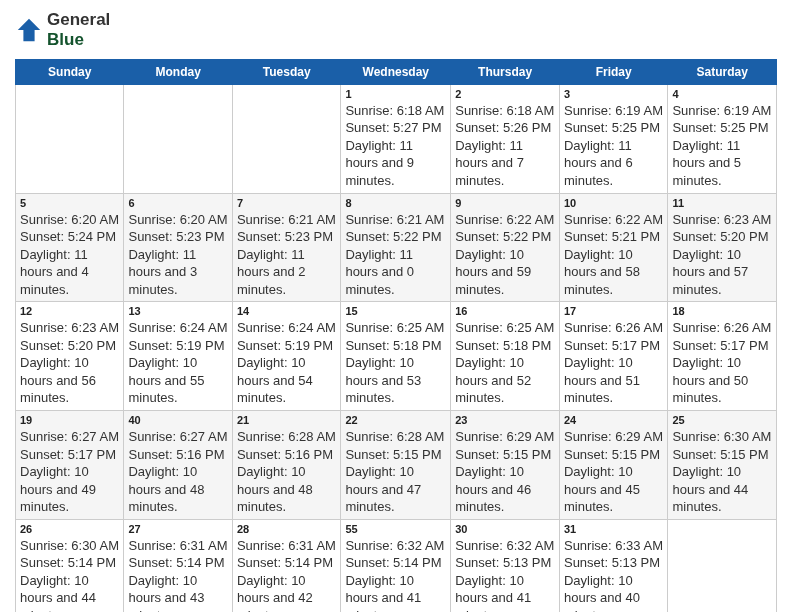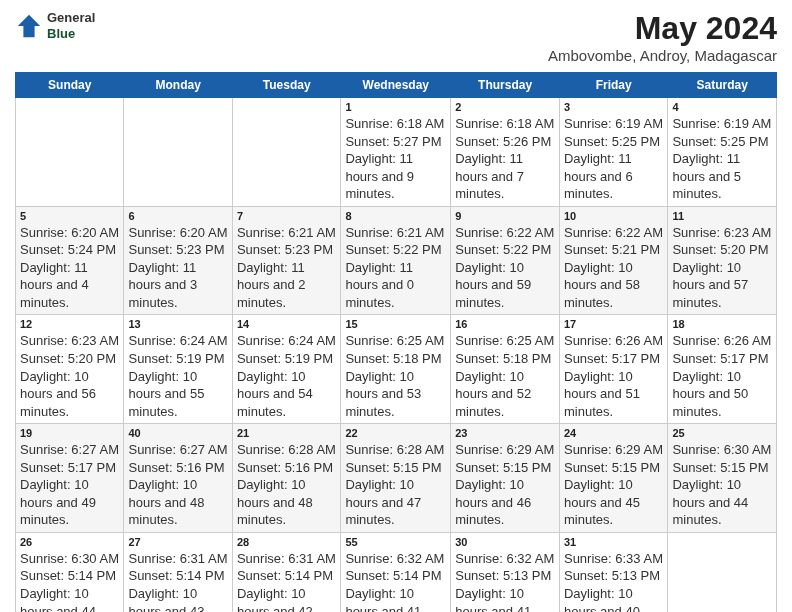--- a/index.html
+++ b/index.html
@@ -22,21 +22,21 @@
       margin-bottom: 8px;
     }
     .logo {
       display: flex;
       align-items: center;
       gap: 4px;
     }
     .logo-text {
       display: flex;
       flex-direction: column;
-      font-size: 13px;
+      font-size: 17px;
       font-weight: bold;
       line-height: 1.2;
     }
     .logo-general { color: #333; }
     .logo-blue { color: #14532d; }
     .logo-icon {
       width: 28px;
       height: 28px;
     }
     .title-block {
@@ -98,24 +98,20 @@
 
   <div class="header">
     <div class="logo">
       <svg class="logo-icon" viewBox="0 0 40 40">
         <polygon points="20,4 36,20 28,20 28,36 12,36 12,20 4,20" fill="#1a5fa8"></polygon>
       </svg>
       <div class="logo-text">
         <span class="logo-general">General</span>
         <span class="logo-blue">Blue</span>
       </div>
-    </div>
-    <div class="title-block">
-      <div class="month-title">May 2024</div>
-      <div class="location">Ambovombe, Androy, Madagascar</div>
     </div>
   </div>
 
   <table class="calendar">
     <thead>
       <tr>
         <th>Sunday</th>
         <th>Monday</th>
         <th>Tuesday</th>
         <th>Wednesday</th>

